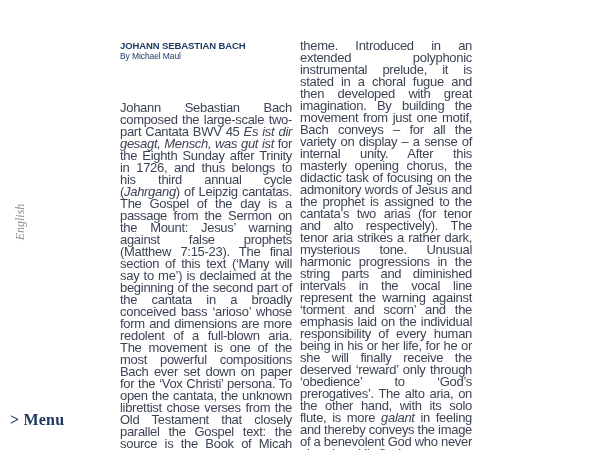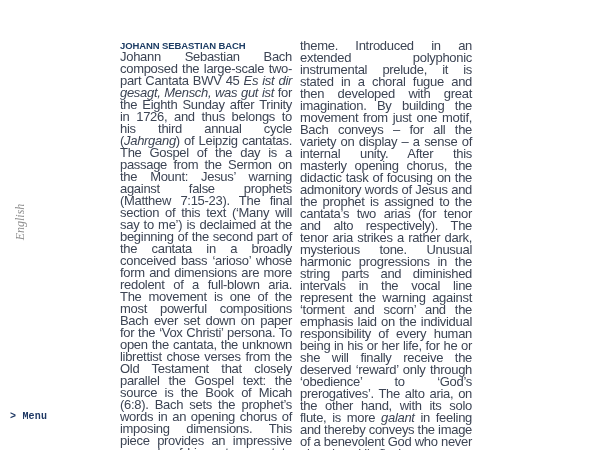--- a/index.html
+++ b/index.html
@@ -51,37 +51,38 @@
     text-align: justify;
     color: var(--c-body, #3c4454);
     margin-bottom: 13px;
     hyphens: auto;
   }
   .body-text em { font-style: italic; }
   .menu-link {
     position: absolute;
     left: 10px;
     top: 411px;
-    font-family: Liberation Mono, monospace;
-    font-size: 10px;
+    font-family: Liberation Serif, serif;
+    font-size: 16px;
     font-weight: bold;
     letter-spacing: 0.2px;
     color: var(--c-menu, #1f3864);
     text-decoration: none;
     cursor: pointer;
   }
 </style>
 </head>
 <body style="background: rgb(255, 255, 255);">
 
 <div class="language-label">English</div>
 
 <div class="columns">
   <div class="column">
     <h1 class="article-title">JOHANN SEBASTIAN BACH</h1>
+    <div class="article-byline">By Michael Maul</div>
     <div class="body-text">
         <p><span>Johann Sebastian Bach composed the large-scale two-part Cantata BWV 45 </span><em>Es ist dir gesagt, Mensch, was gut ist</em><span> for the Eighth Sunday after Trinity in 1726, and thus belongs to his third annual cycle (</span><em>Jahrgang</em><span>) of Leipzig cantatas. The Gospel of the day is a passage from the Sermon on the Mount: Jesus’ warning against false prophets (Matthew 7:15-23). The final section of this text (‘Many will say to me’) is declaimed at the beginning of the second part of the cantata in a broadly conceived bass ‘arioso’ whose form and dimensions are more redolent of a full-blown aria. The movement is one of the most powerful compositions Bach ever set down on paper for the ‘Vox Christi’ persona. To open the cantata, the unknown librettist chose verses from the Old Testament that closely parallel the Gospel text: the source is the Book of Micah (6:8). Bach sets the prophet’s words in an opening chorus of imposing dimensions. This piece provides an impressive example of his mature cantata style, for he generated the entire movement from a single</span></p>
       </div>
   </div>
   <div class="column">
     <div class="body-text">
         <p><span>theme. Introduced in an extended polyphonic instrumental prelude, it is stated in a choral fugue and then developed with great imagination. By building the movement from just one motif, Bach conveys – for all the variety on display – a sense of internal unity. After this masterly opening chorus, the didactic task of focusing on the admonitory words of Jesus and the prophet is assigned to the cantata’s two arias (for tenor and alto respectively). The tenor aria strikes a rather dark, mysterious tone. Unusual harmonic progressions in the string parts and diminished intervals in the vocal line represent the warning against ‘torment and scorn’ and the emphasis laid on the individual responsibility of every human being in his or her life, for he or she will finally receive the deserved ‘reward’ only through ‘obedience’ to ‘God’s prerogatives’. The alto aria, on the other hand, with its solo flute, is more </span><em>galant</em><span> in feeling and thereby conveys the image of a benevolent God who never abandons His flock.</span></p>
       </div>
   </div>
 </div>

